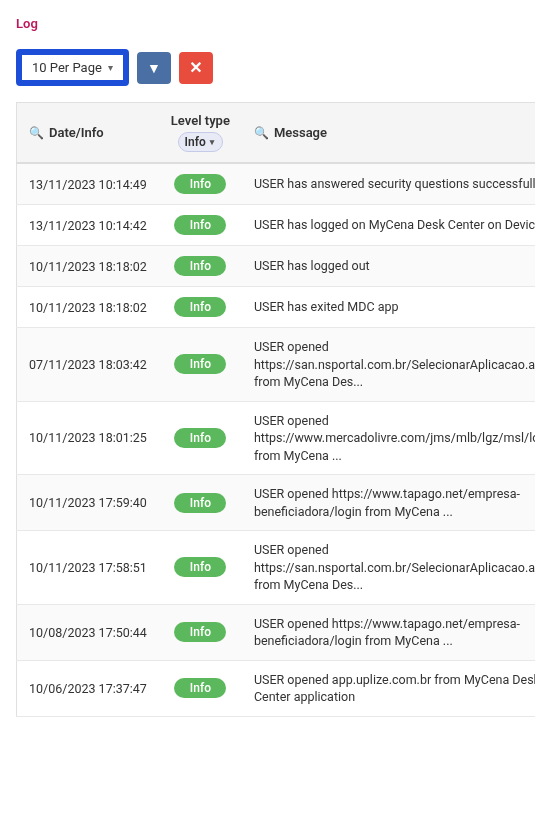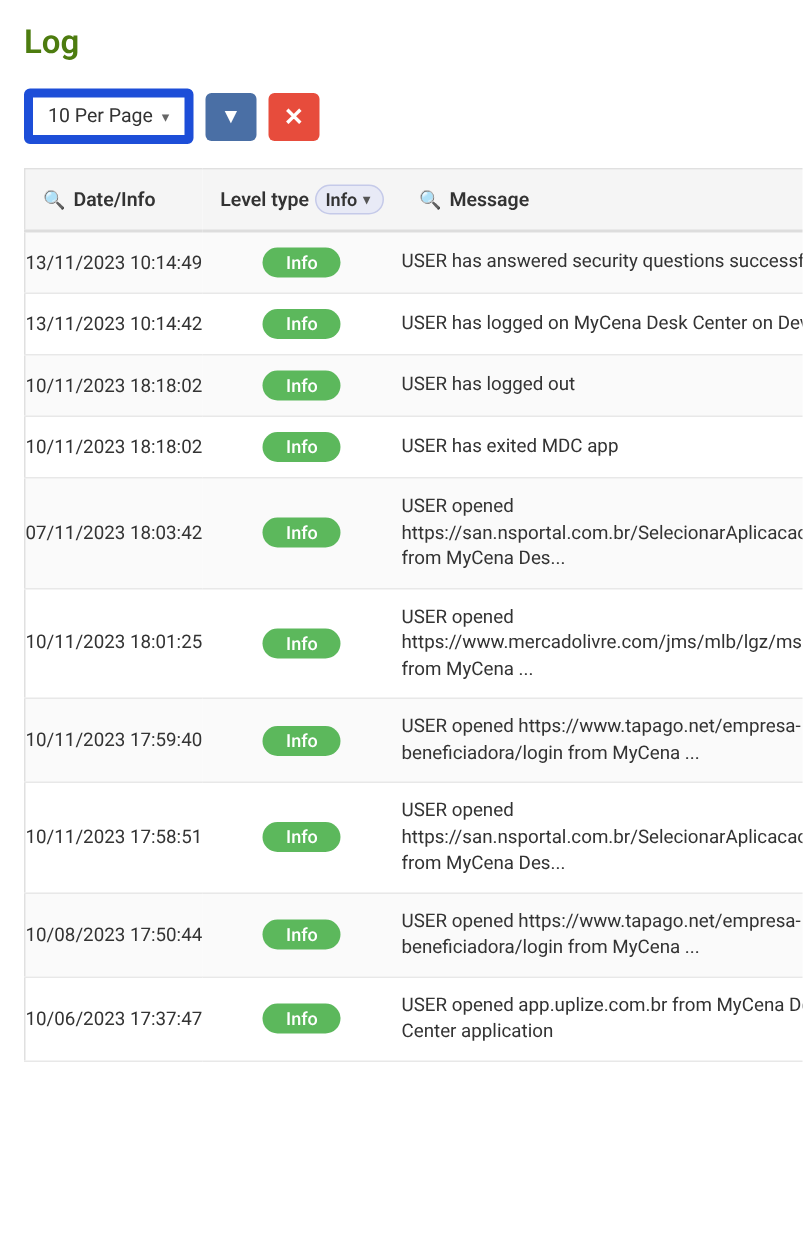--- a/index.html
+++ b/index.html
@@ -16,23 +16,23 @@
       font-size: 13px;
       color: #333;
     }
 
     .page-container {
       padding: 16px;
       background: #fff;
     }
 
     .page-title {
-      font-size: 22px;
+      font-size: 13px;
       font-weight: 600;
-      color: #4d7c0f;
+      color: #be185d;
       margin-bottom: 18px;
     }
 
     .toolbar {
       display: flex;
       align-items: center;
       gap: 8px;
       margin-bottom: 16px;
     }
 
@@ -111,20 +111,21 @@
 
     .table th .search-icon {
       color: #888;
       font-size: 12px;
     }
 
     .level-type-header {
       display: flex;
       align-items: center;
       gap: 4px;
+      flex-direction: column;
     }
 
     .level-filter-badge {
       display: inline-flex;
       align-items: center;
       background: #e8eaf6;
       border: 1px solid #c5cae9;
       border-radius: 12px;
       padding: 2px 8px 2px 6px;
       font-size: 12px;
@@ -143,21 +144,21 @@
 
     .table tbody tr:nth-child(odd) {
       background: #fafafa;
     }
 
     .table tbody tr:nth-child(even) {
       background: #fff;
     }
 
     .table td {
-      padding: 10px 0;
+      padding: 10px 12px;
       vertical-align: middle;
       font-size: 12.5px;
       color: #333;
     }
 
     .date-cell {
       white-space: nowrap;
       color: #444;
       font-size: 12px;
     }

